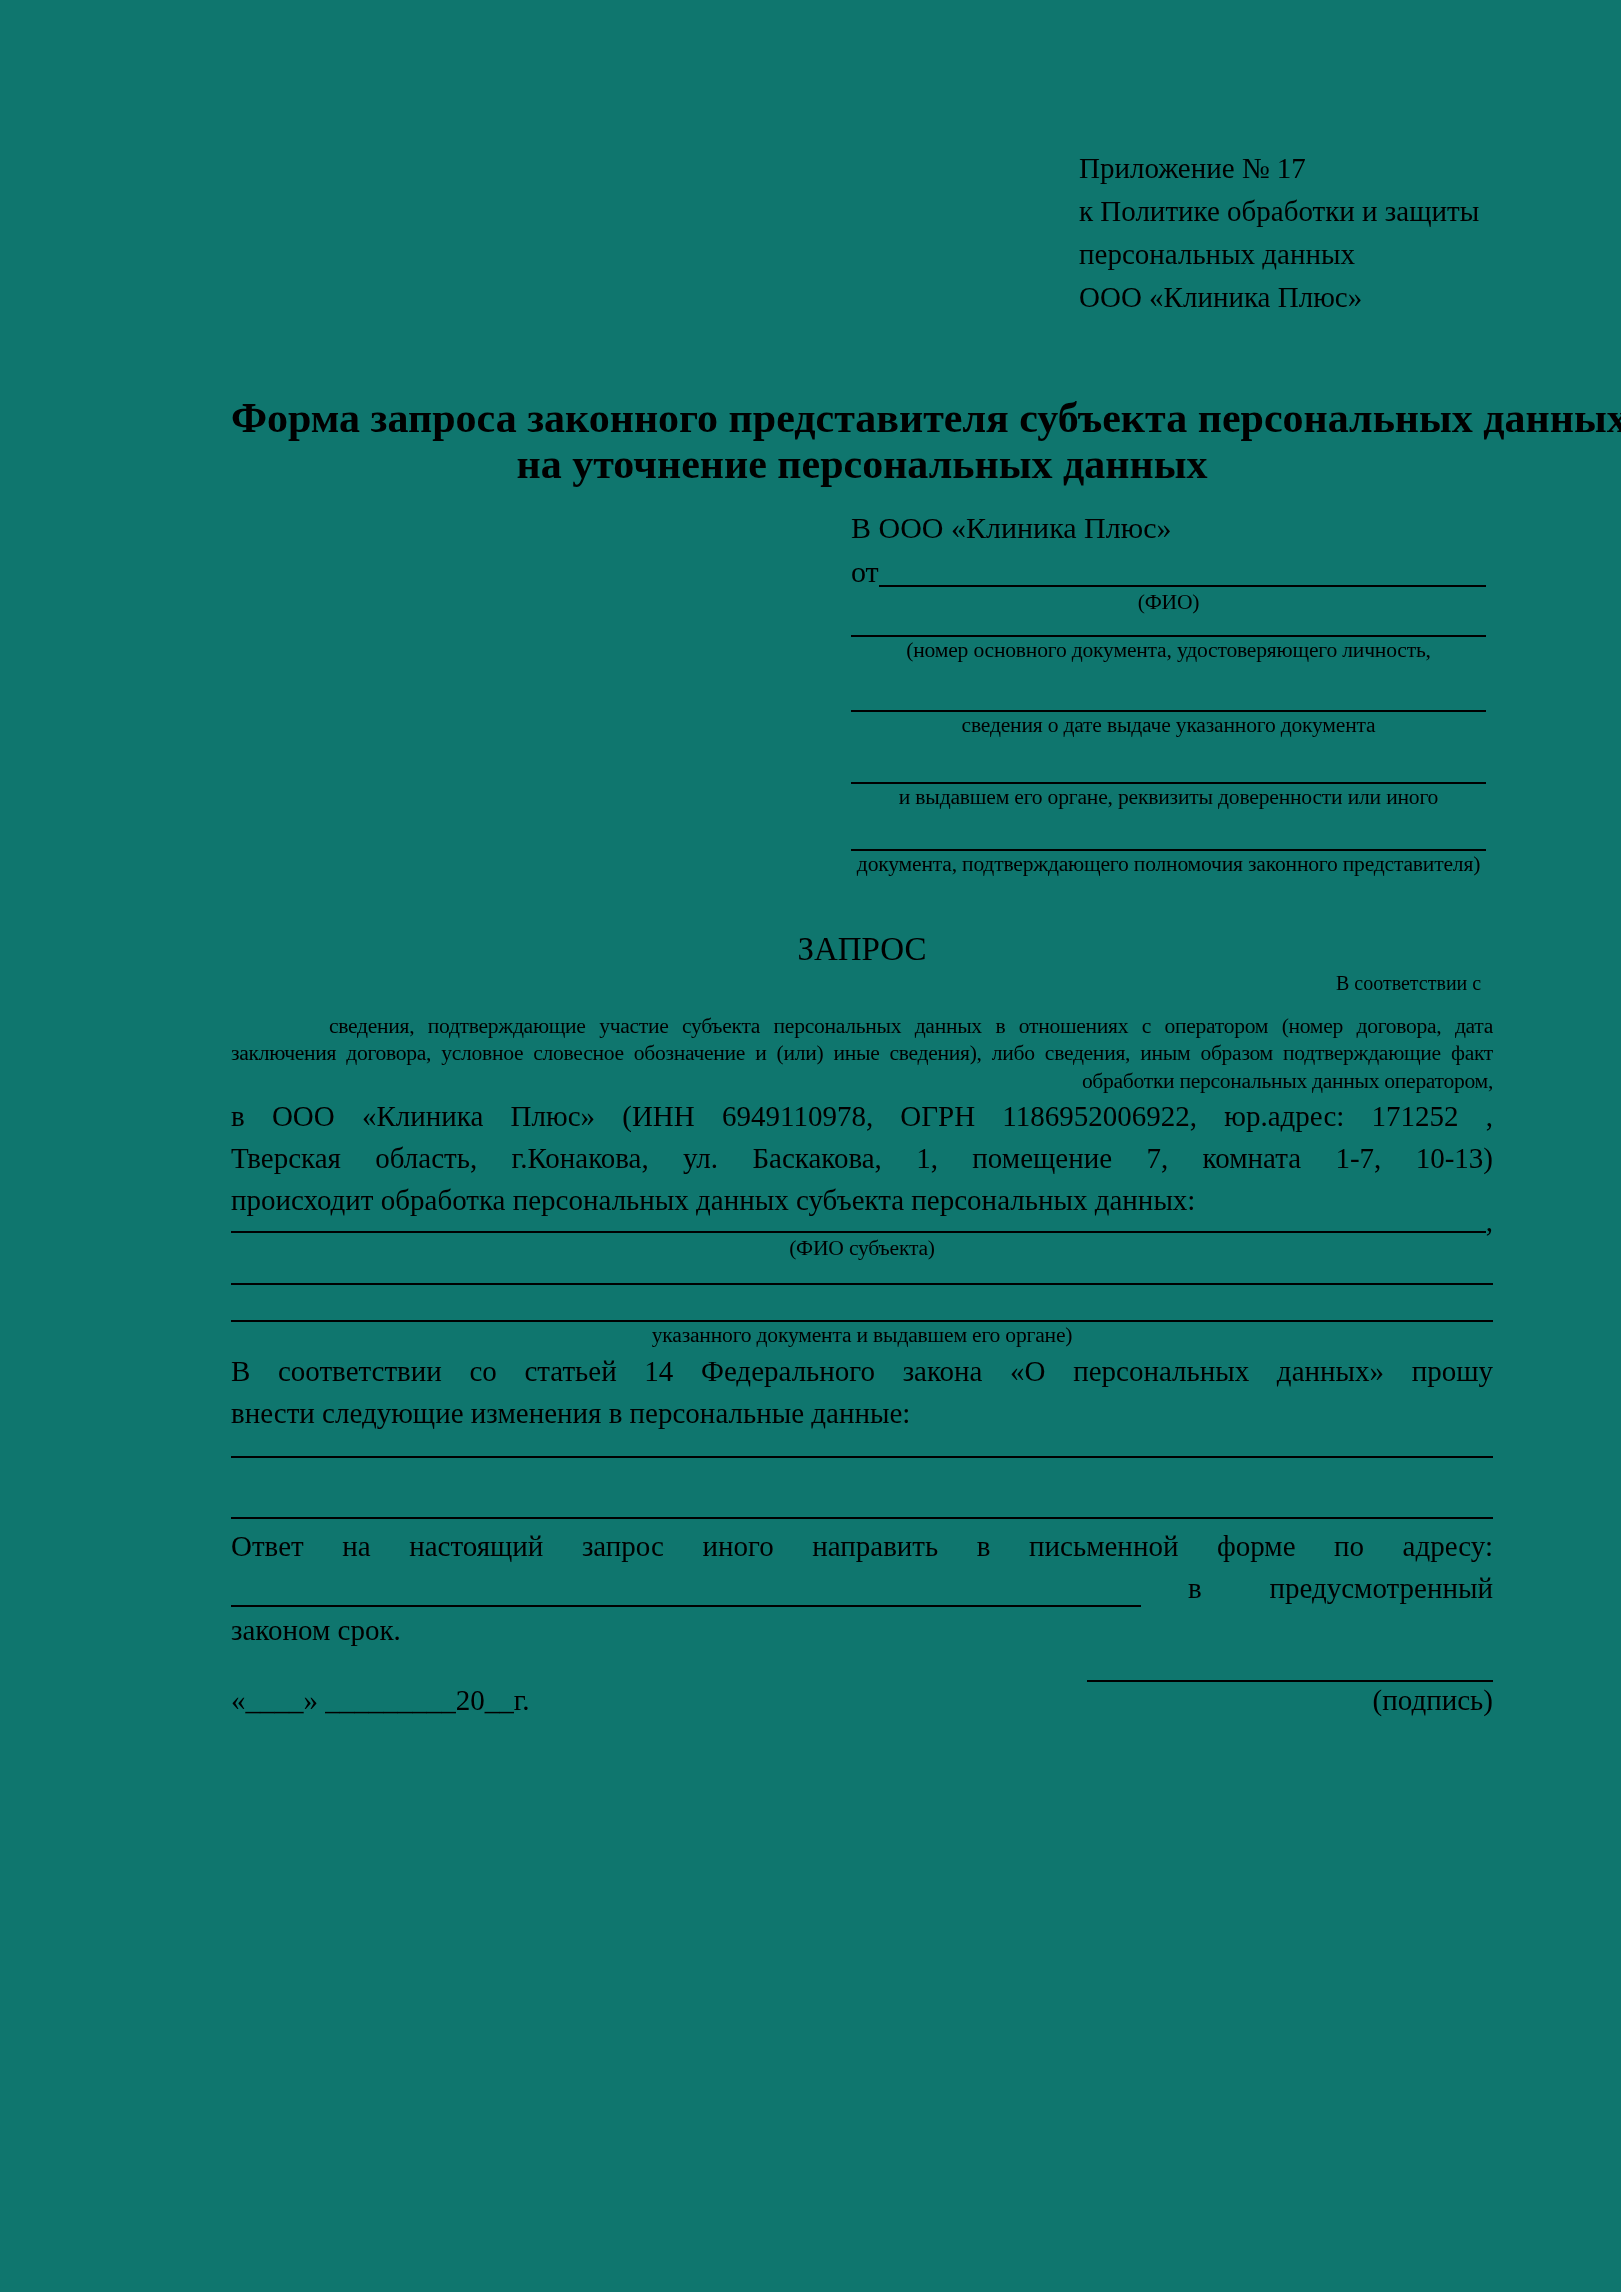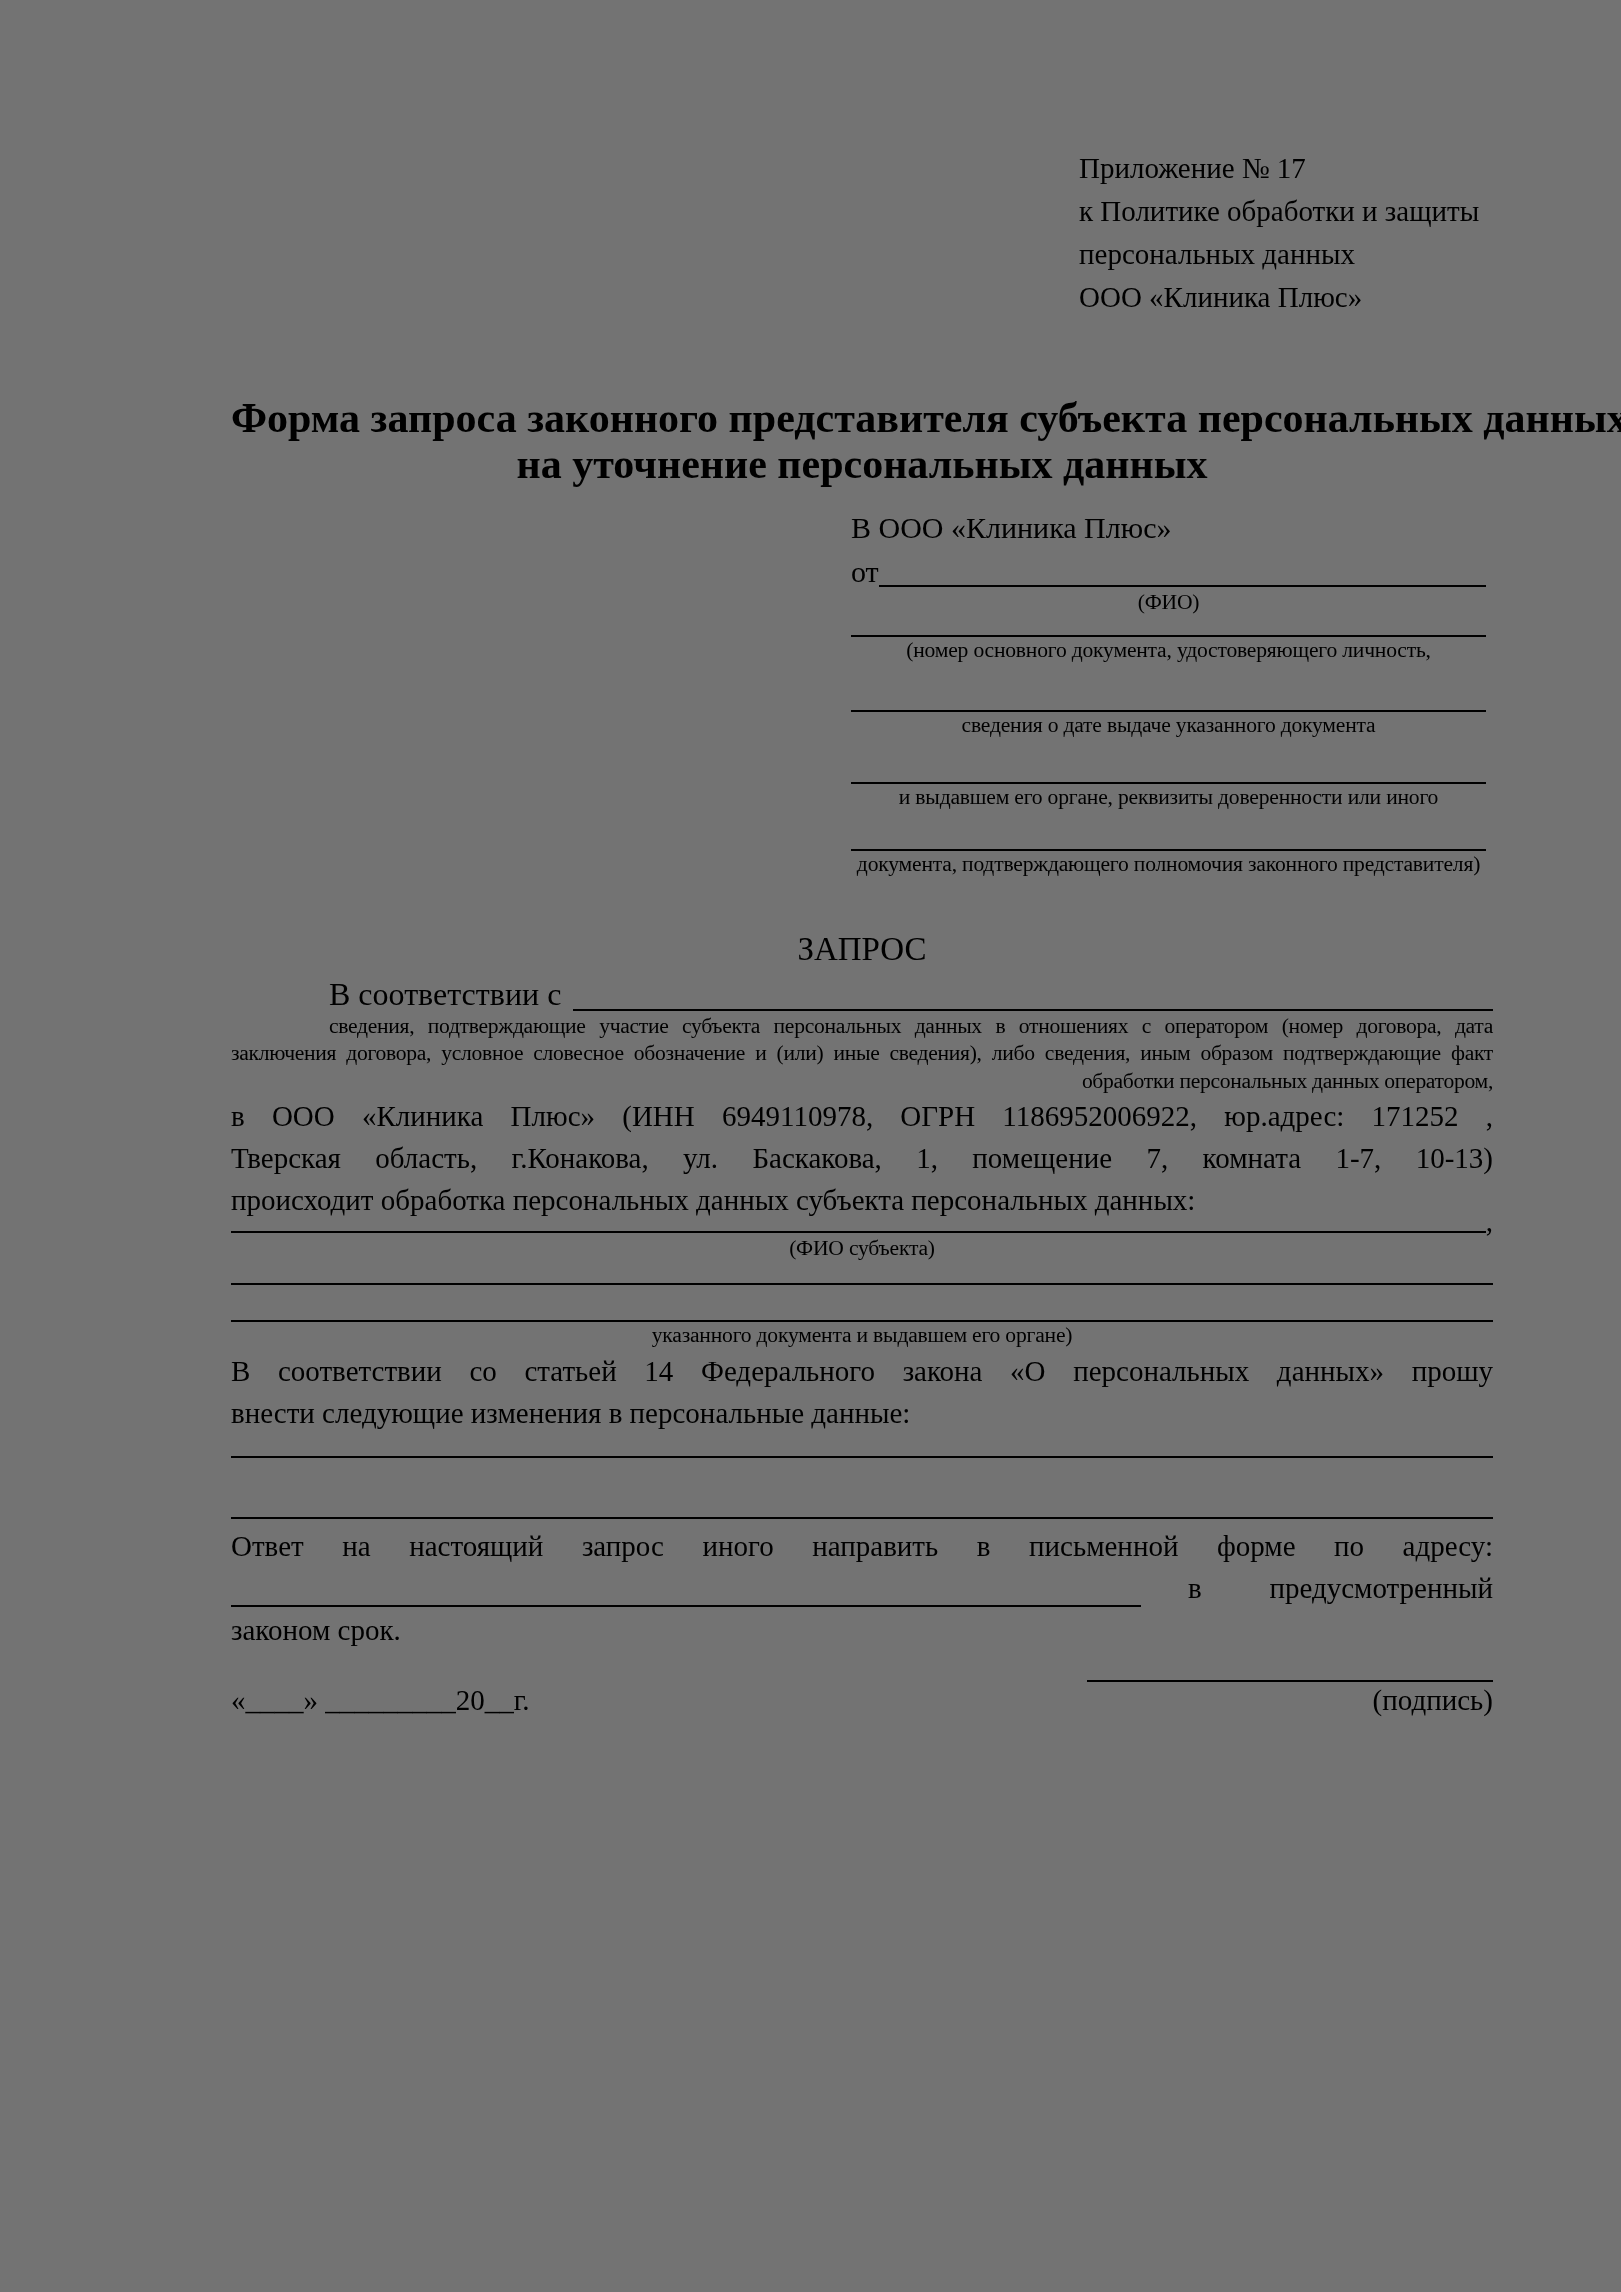--- a/index.html
+++ b/index.html
@@ -1,20 +1,20 @@
 <!DOCTYPE html>
 <html><head>
 <meta charset="utf-8">
 <style>
   html,body{margin:0;padding:0;background:#888;}
   .page{
     position:relative;
     width:1621px;height:2293px;
     margin:0 auto;
-    background:#737373;
+    background:#0f766e;
     color:#000000;
     font-family:"Liberation Serif","DejaVu Serif",serif;
     overflow:hidden;
   }
   .content{position:absolute;left:231px;top:147px;width:1262px;}
 
   
   .appendix{margin-left:848px;font-size:29px;line-height:43px;}
 
   
@@ -33,21 +33,21 @@
   .cap{font-size:21.6px;line-height:26.5px;text-align:center;letter-spacing:-0.2px;}
 
   .bl{border-bottom:2.9px solid #000;}
   .bl-1{height:19.6px;}
   .bl-2{height:47px;}
   .bl-3{height:43px;}
   .bl-4{height:39px;}
 
   .zapros{margin-top:49px;font-size:33px;line-height:45px;text-align:center;font-family:Liberation Serif, serif;}
 
-  .basis-row{display:flex;align-items:flex-end;height:41px;padding-left:98px;font-size:32px;}
+  .basis-row{display:flex;align-items:flex-end;height:41px;padding-left:98px;font-size:20px;flex-direction:column;}
   .basis-row .label{margin-right:11.8px;white-space:nowrap;}
 
   .footnote{font-size:21.6px;line-height:27.4px;letter-spacing:-0.3px;}
   .footnote .fl{text-align:justify;text-align-last:justify;}
   .footnote .first{text-indent:98px;}
   .footnote .last{text-align:right;}
 
   .para{font-size:29px;line-height:42px;text-align:justify;}
   .para .jl{text-align-last:justify;}
 

